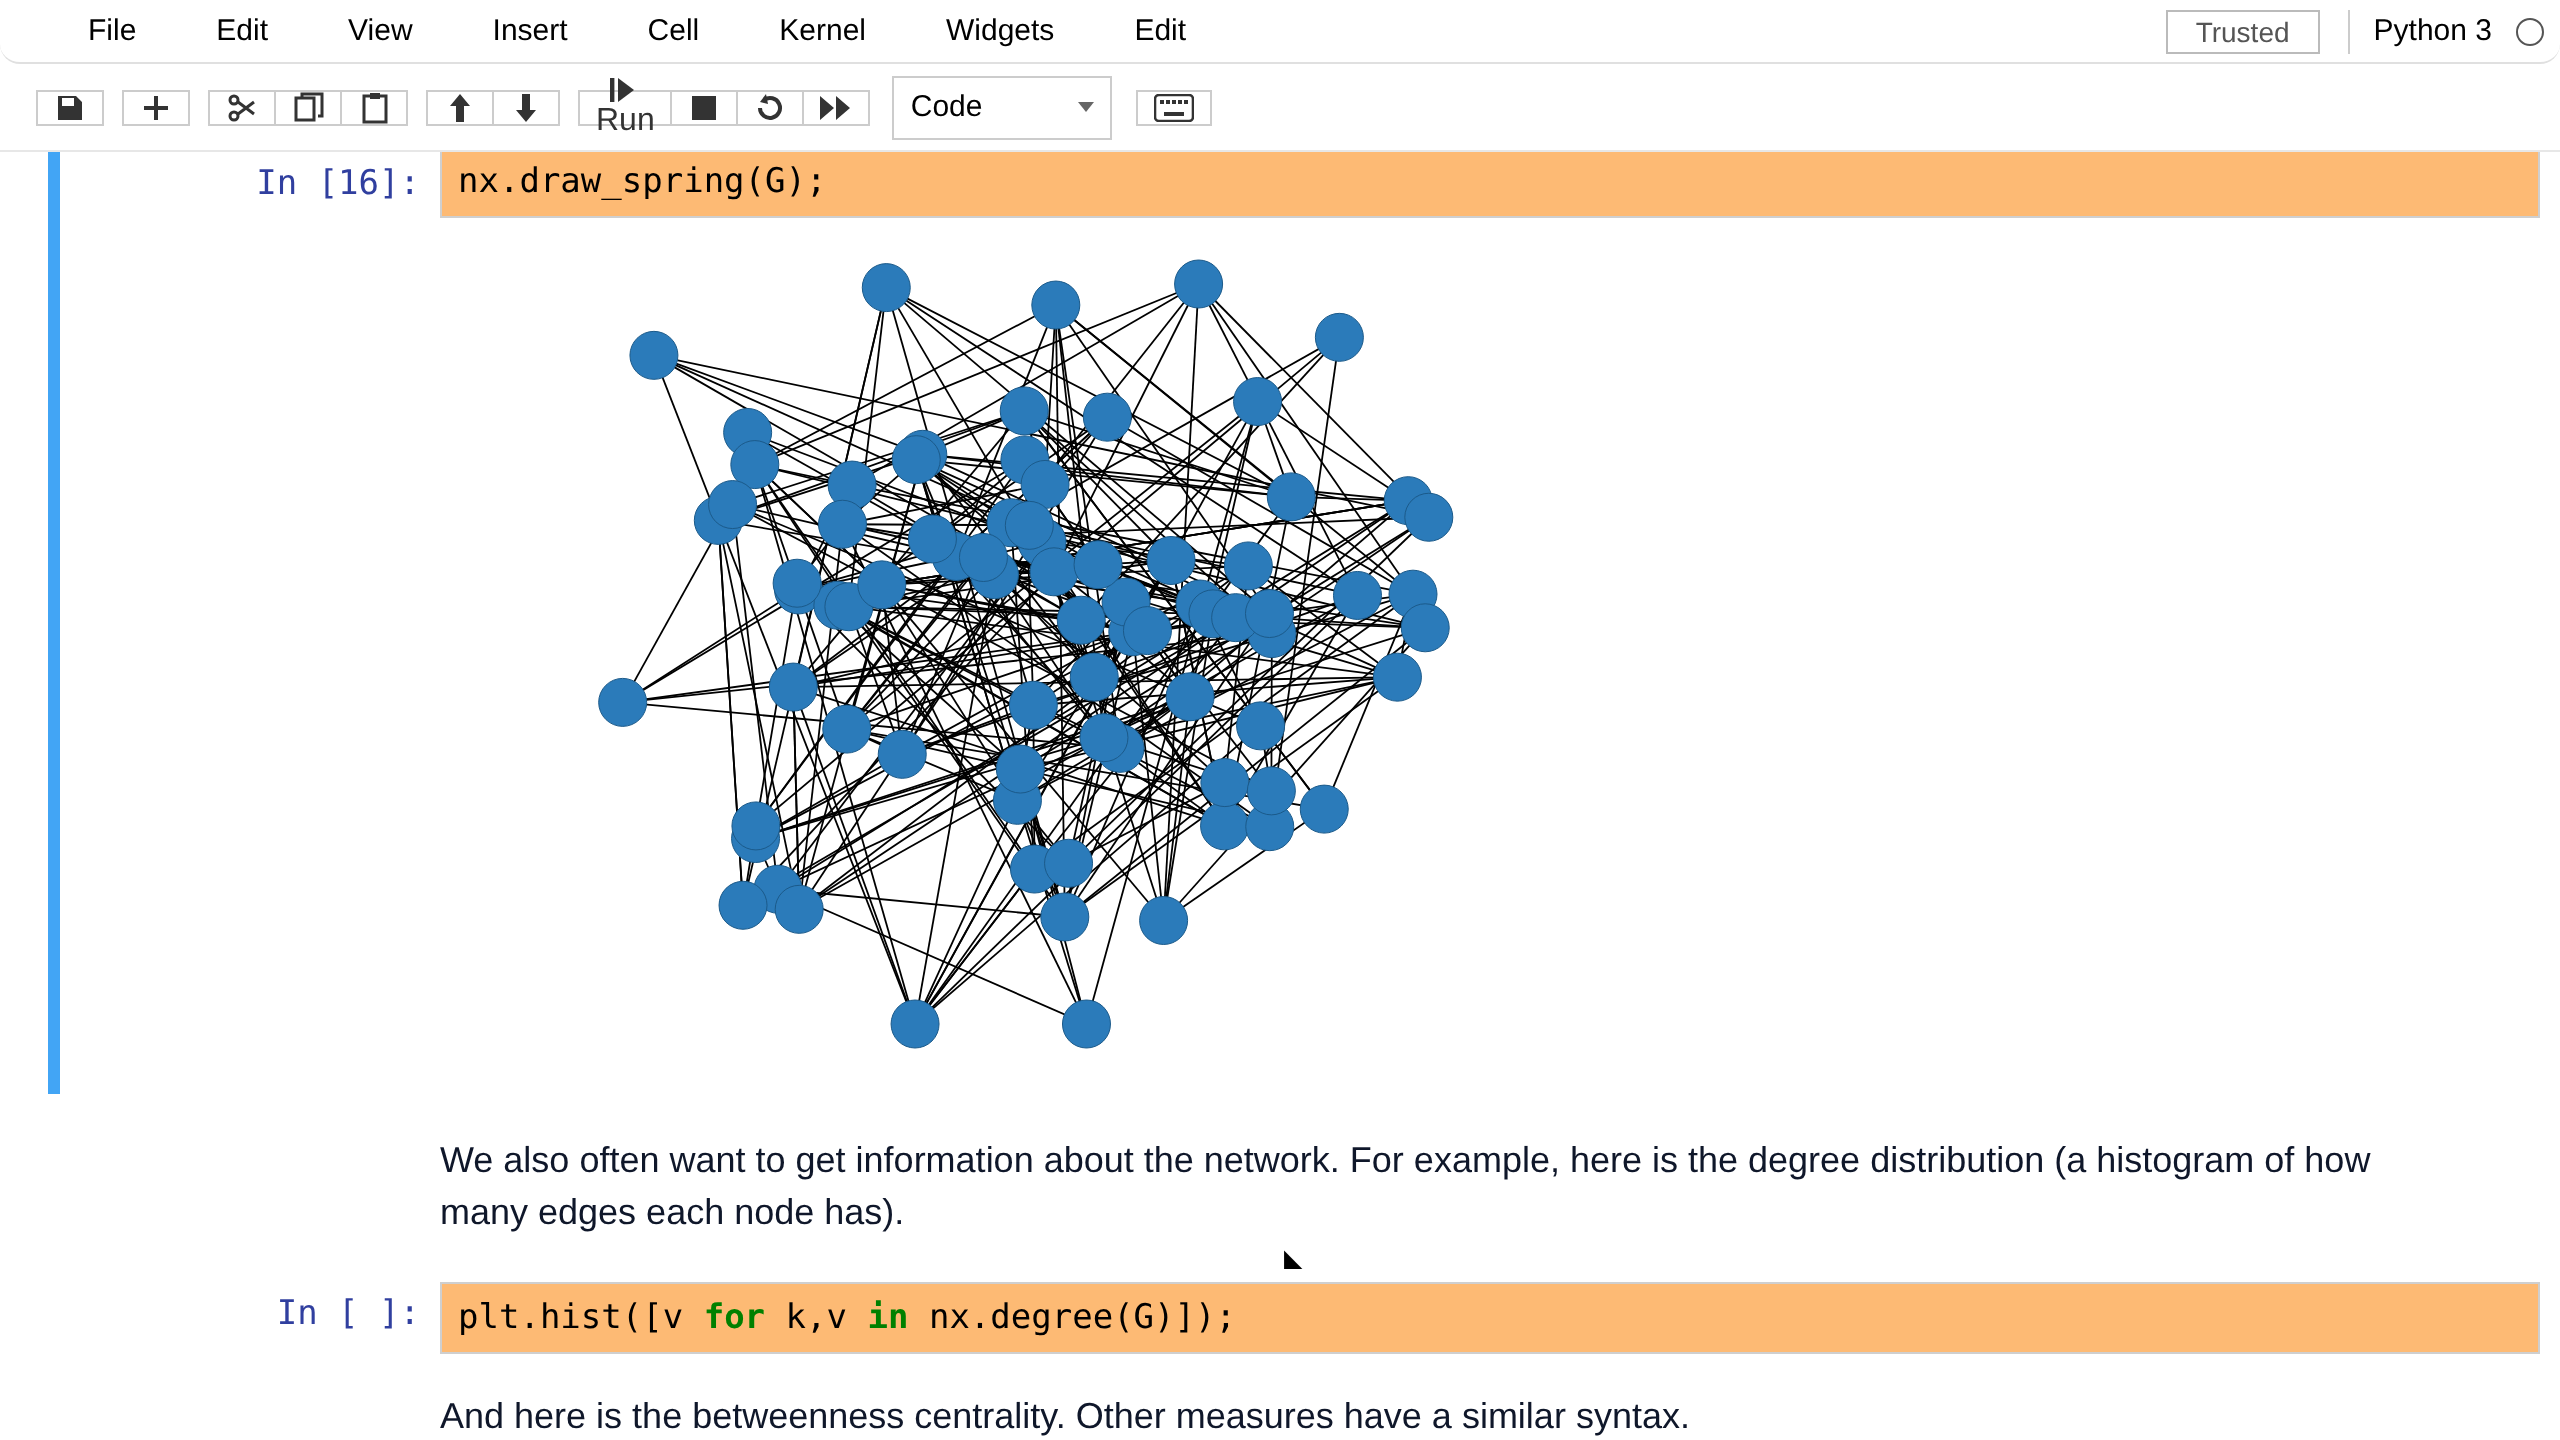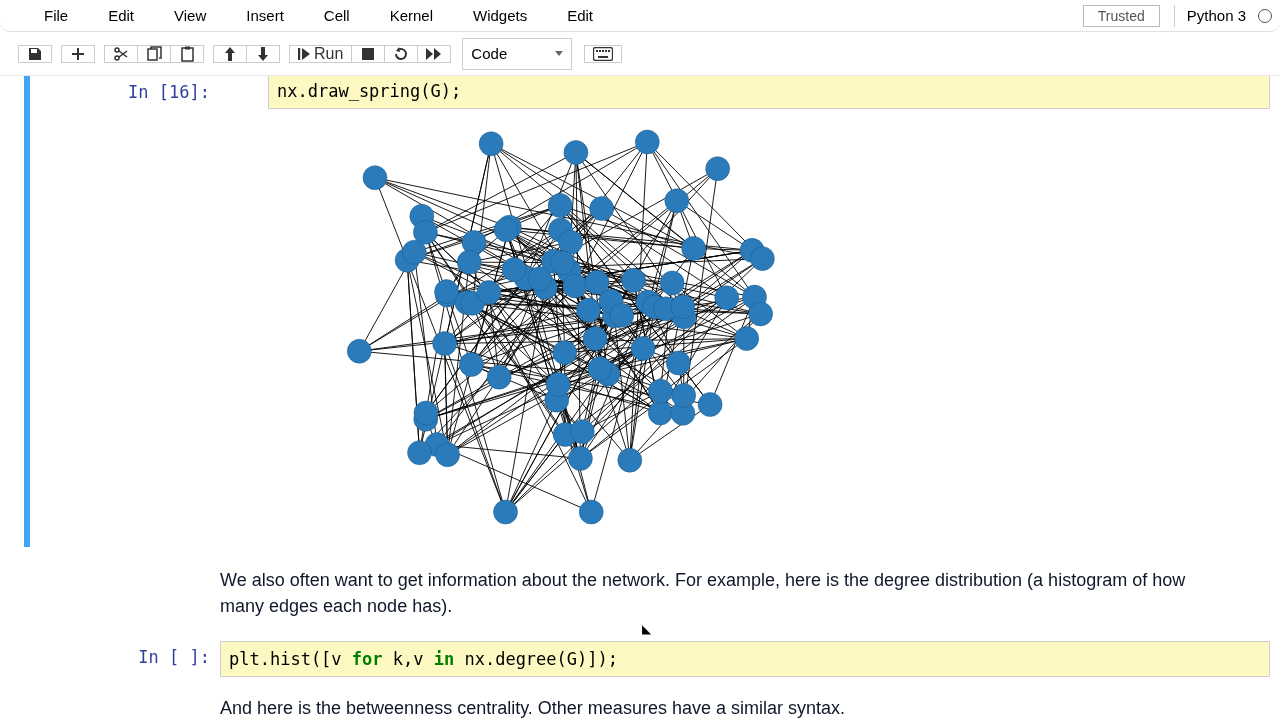--- a/index.html
+++ b/index.html
@@ -55,20 +55,21 @@
     background: #fff;
     height: 18px;
     min-width: 34px;
     display: flex;
     align-items: center;
     justify-content: center;
     padding: 0 8px;
     font-size: 14px;
     color: #333;
     cursor: pointer;
+    flex-direction: column;
   }
   .btn svg { display:block; }
   .btn-group { display:flex; gap:0; margin-right:6px; }
   .btn-group .btn { margin-right:-1px; }
   .run-btn { font-size: 16px; }
   .celltype-select {
     border: 1px solid #ccc;
     height: 32px;
     width: 110px;
     padding: 0 8px;
@@ -98,21 +99,21 @@
     min-width: 190px;
     text-align: right;
     padding: 6px 10px 0 0;
     font-family: "Menlo","Monaco","Consolas",monospace;
     font-size: 17px;
     color: #303F9F;
   }
   .cell-body { flex: 1; }
   .code-input {
     border: 1px solid #cfcfcf;
-    background: #fef9c3;
+    background: #fdba74;
     padding: 6px 8px;
     font-family: "Menlo","Monaco","Consolas",monospace;
     font-size: 17px;
     line-height: 1.3;
     white-space: pre;
   }
   .kw { color: #008000; font-weight: bold; }
   .output-area {
     padding: 8px 0 8px 0;
   }
@@ -259,21 +260,21 @@
             <rect x="15" y="3" width="2" height="2" fill="#333"></rect>
             <rect x="5" y="9" width="10" height="2" fill="#333"></rect>
           </svg>
       </span>
     </div>
   </div>
 </div>
 
 <div class="notebook">
 
-  <div class="cell selected" style="margin-left:24px; padding-top:0;gap:48px;">
+  <div class="cell selected" style="margin-left:24px; padding-top:0;">
     <div class="prompt">In [16]:</div>
     <div class="cell-body">
       <div class="code-input" style="border-top:none; margin-top:-2px;">nx.draw_spring(G);</div>
       <div class="output-area">
         <svg class="graph" width="580" height="420" viewBox="0 0 580 420" id="graph-svg">
             <line class="edge" x1="380" y1="185" x2="410.29252452797033" y2="245.93391135763326"></line>
             <line class="edge" x1="241.3932339759886" y1="110.15937445614045" x2="292.1085763522892" y2="88.44697480338132"></line>
             <line class="edge" x1="241.3932339759886" y1="110.15937445614045" x2="201.24107233035545" y2="145.12565414817848"></line>
             <line class="edge" x1="241.3932339759886" y1="110.15937445614045" x2="106.96760230771736" y2="60.67927696933583"></line>
             <line class="edge" x1="241.3932339759886" y1="110.15937445614045" x2="414.737160128101" y2="189.75906170874626"></line>

